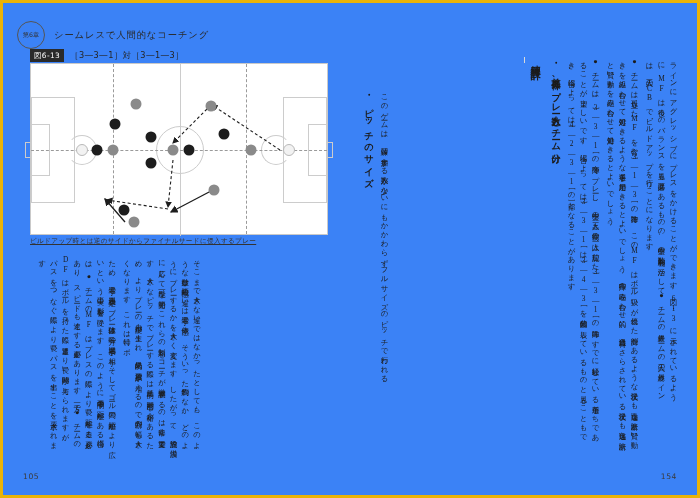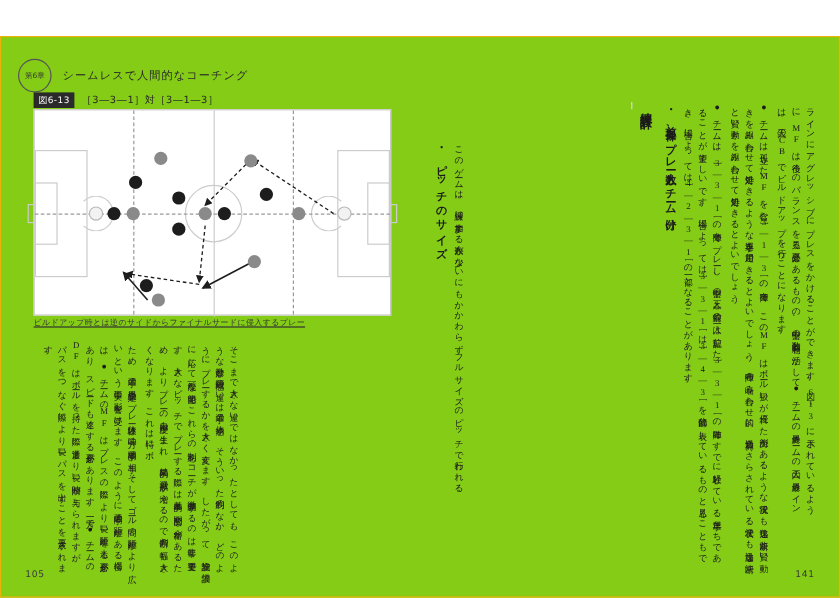--- a/index.html
+++ b/index.html
@@ -6,24 +6,23 @@
   body{
     width:700px;height:498px;
     background:#ffffff;
     font-family:"Liberation Serif","DejaVu Serif",serif;
     color:#1b1b1b;
     overflow:hidden;
     position:relative;
   }
   .page{
     position:absolute;inset:0;
-    background:#84cc16;
-    border:1px solid #eab308;
+    background:#3b82f6;
+    border:3px solid #eab308;
     box-sizing:border-box;
-    margin-top:30px;
   }
 
   
   .running-head{
     position:absolute;left:14px;top:18px;
     display:flex;align-items:center;gap:9px;
   }
   .chapter-badge{
     width:26px;height:26px;border-radius:50%;
     border:1px solid #555;
@@ -227,15 +226,15 @@
     <div class="sub-head" style="height:120px;">・ ピッチのサイズ</div>
     <div class="vpara h300">このゲームは、練習に参加する人数が少ないにもかかわらずフルサイズのピッチで行われる</div>
   </div>
 
   <div class="left-col">
     <div class="vpara">ため、選手の意思決定やプレー体験は味方の選手間や相手、そしてゴール間の距離がより広いという事実に影響を受けます。このように選手間の距離がある場合には、●チームのMFはプレスの際により長い距離を走る必要があり、スピードも速くする必要があります。一方で●チームのDFはボールを持った際に通常より長い時間が与えられますが、パスをつなぐ際により長いパスを出すことを要求されます。</div>
     <div class="vpara">そこまで大きな違いではなかったとしても、このような微妙な距離感の違いは選手の体感や、そういった制約のなか、どのようにプレーするかを大きく変えます。したがって、施設や設備に応じて可能な範囲でこれらの制約をコーチが微調整するのは非常に重要です。大きなピッチでプレーする際には基本的に空間的な余裕があるため、よりプレーの自由度が生まれ、結果的に選択肢が増えるので判断の幅も大きくなります。これは特にボ</div>
   </div>
 
   <div class="folio left">105</div>
-  <div class="folio right">141</div>
+  <div class="folio right">154</div>
 
 </div>
 
 </body></html>

